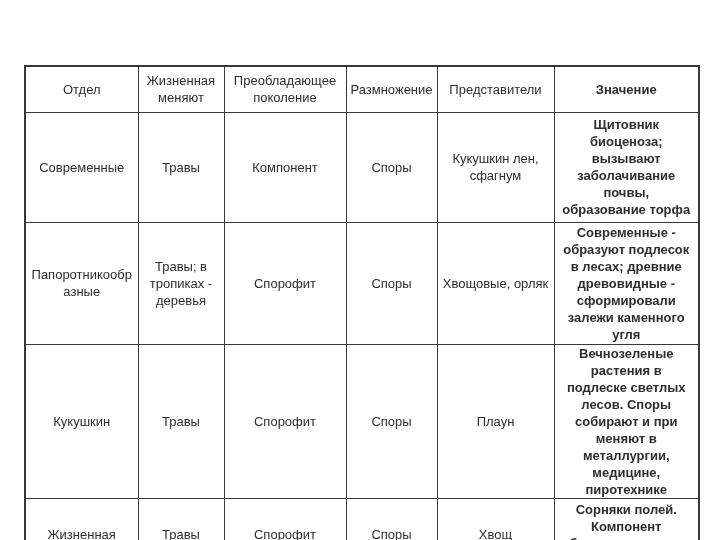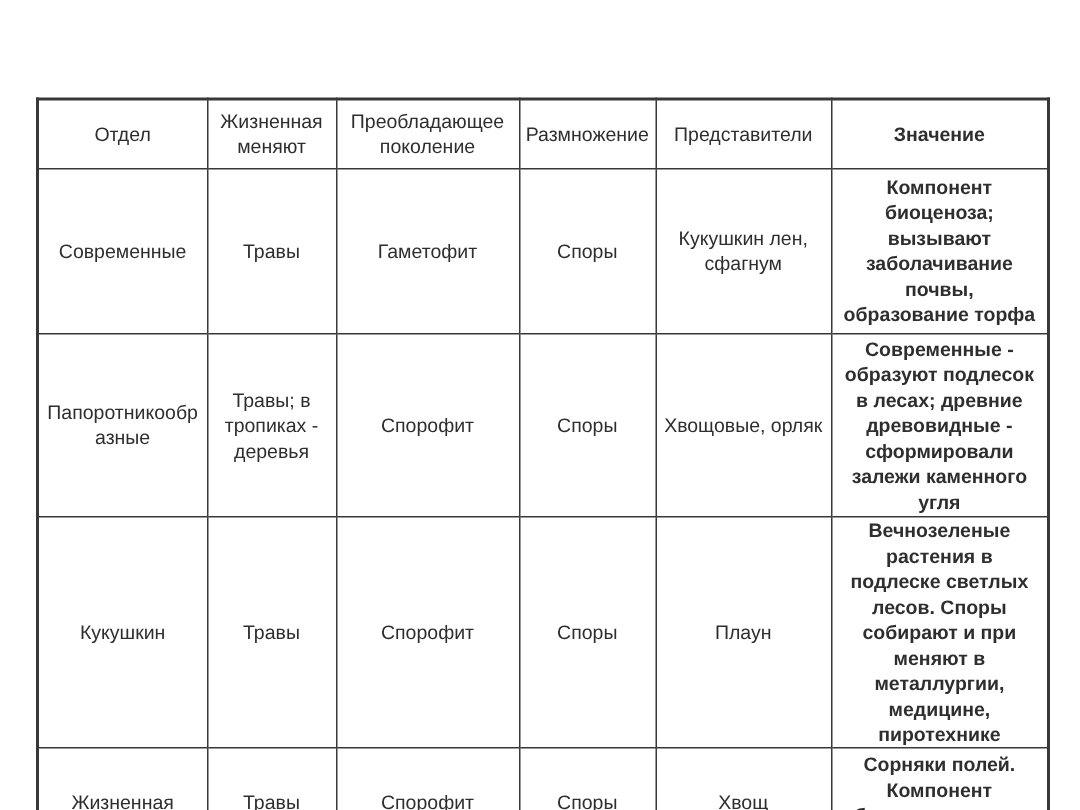--- a/index.html
+++ b/index.html
@@ -82,24 +82,24 @@
         <th>Преобладающее поколение</th>
         <th>Размножение</th>
         <th>Представители</th>
         <th>Значение</th>
       </tr>
     </thead>
     <tbody>
       <tr class="row-0">
         <td>Современные</td>
         <td>Травы</td>
-        <td>Гаметофит</td>
+        <td>Компонент</td>
         <td>Споры</td>
         <td>Кукушкин лен, сфагнум</td>
-        <td>Компонент биоценоза; вызывают заболачивание почвы, образование торфа</td>
+        <td>Щитовник биоценоза; вызывают заболачивание почвы, образование торфа</td>
       </tr>
       <tr class="row-1">
         <td>Папоротникообразные</td>
         <td>Травы; в тропиках - деревья</td>
         <td>Спорофит</td>
         <td>Споры</td>
         <td>Хвощовые, орляк</td>
         <td>Современные - образуют подлесок в лесах; древние древовидные - сформировали залежи каменного угля</td>
       </tr>
       <tr class="row-2">

